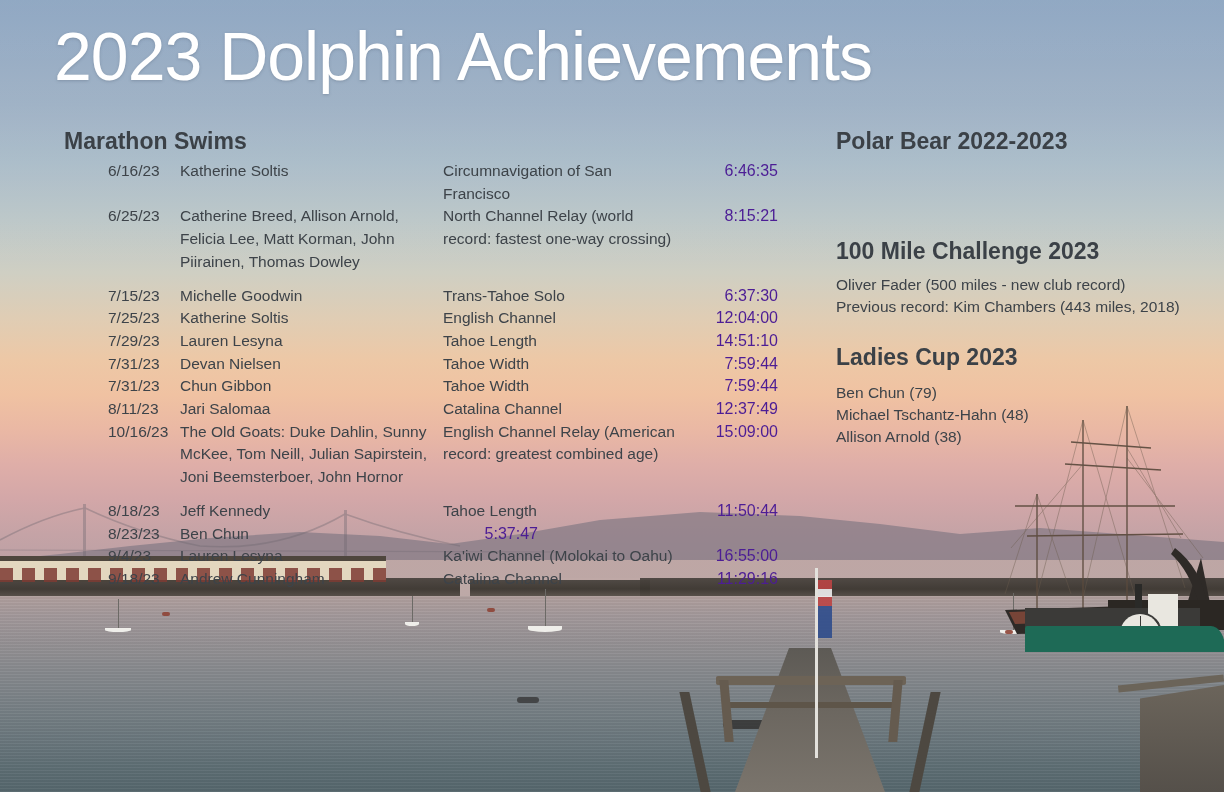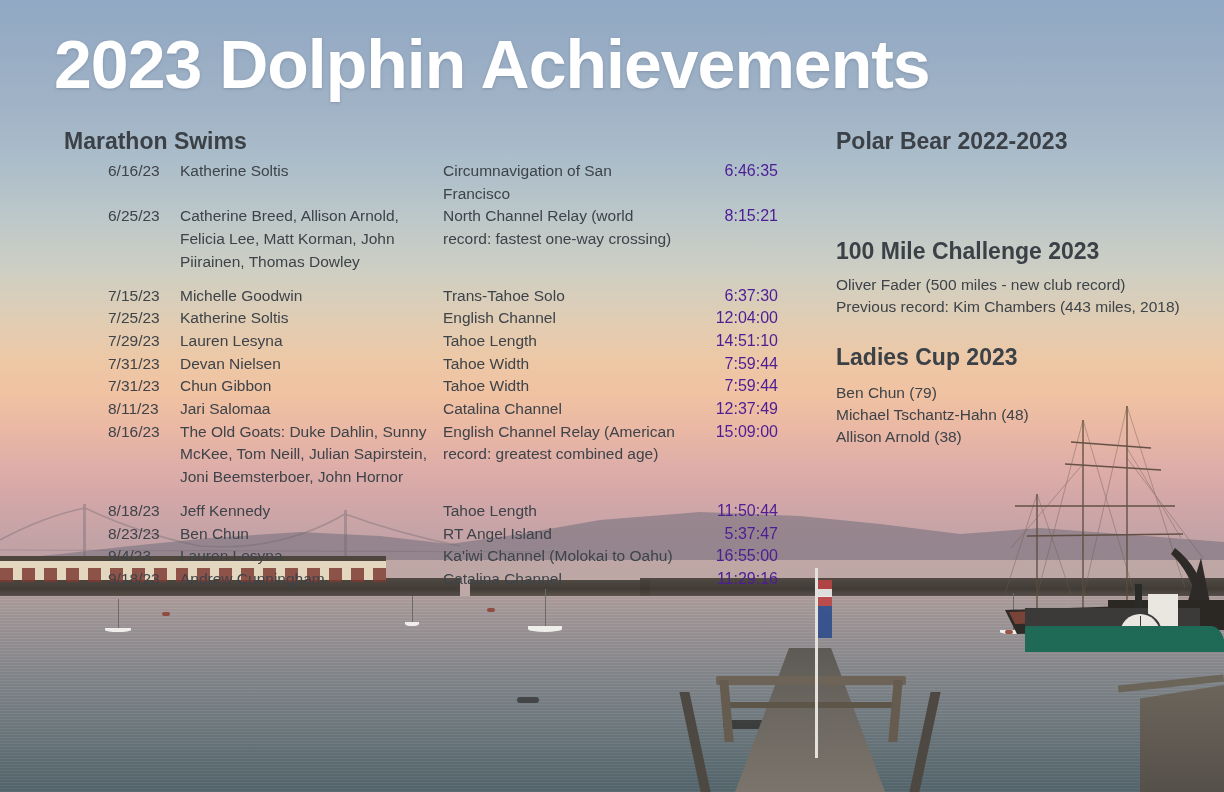--- a/index.html
+++ b/index.html
@@ -155,22 +155,22 @@
   .swimmer{ position:absolute; left:517px; top:697px; width:22px; height:6px; background:#3b3b3c; border-radius:8px; opacity:.85;}
   .swimmer2{ position:absolute; left:723px; top:720px; width:58px; height:9px; background:#2f2e2d; border-radius:10px; opacity:.8;}
 
   
   .haze { position:absolute; inset:0; background:linear-gradient(to bottom, rgba(255,255,255,.05), rgba(255,255,255,0) 40%); }
 
   
   .content { position:absolute; inset:0; }
 
   .title {
-    position:absolute; left:54px; top:30px;
-    font-size:68px; font-weight:bold; color:#ffffff;
+    position:absolute; left:54px; top:22px;
+    font-size:68px; font-weight:normal; color:#ffffff;
     letter-spacing:-1px; line-height:1;
     text-shadow:0 1px 3px rgba(80,95,115,.35);
     white-space:nowrap;
   }
 
   .sec-h {
     position:absolute;
     font-size:23px; font-weight:bold; color:#3b4147;
     white-space:nowrap;
   }
@@ -365,36 +365,35 @@
       <div class="c-event">Tahoe Width</div>
       <div class="c-time">7:59:44</div>
     </div>
     <div class="row">
       <div class="c-date">8/11/23</div>
       <div class="c-name">Jari Salomaa</div>
       <div class="c-event">Catalina Channel</div>
       <div class="c-time">12:37:49</div>
     </div>
     <div class="row">
-      <div class="c-date">8/16/23</div>
+      <div class="c-date">10/16/23</div>
       <div class="c-name">The Old Goats: Duke Dahlin, Sunny McKee, Tom Neill, Julian Sapirstein, Joni Beemsterboer, John Hornor</div>
       <div class="c-event">English Channel Relay (American record: greatest combined age)</div>
       <div class="c-time">15:09:00</div>
     </div>
     <div class="row spacer"></div>
     <div class="row">
       <div class="c-date">8/18/23</div>
       <div class="c-name">Jeff Kennedy</div>
       <div class="c-event">Tahoe Length</div>
       <div class="c-time">11:50:44</div>
     </div>
     <div class="row">
       <div class="c-date">8/23/23</div>
       <div class="c-name">Ben Chun</div>
-      <div class="c-event">RT Angel Island</div>
       <div class="c-time">5:37:47</div>
     </div>
     <div class="row">
       <div class="c-date">9/4/23</div>
       <div class="c-name">Lauren Lesyna</div>
       <div class="c-event">Ka'iwi Channel (Molokai to Oahu)</div>
       <div class="c-time">16:55:00</div>
     </div>
     <div class="row">
       <div class="c-date">9/18/23</div>

